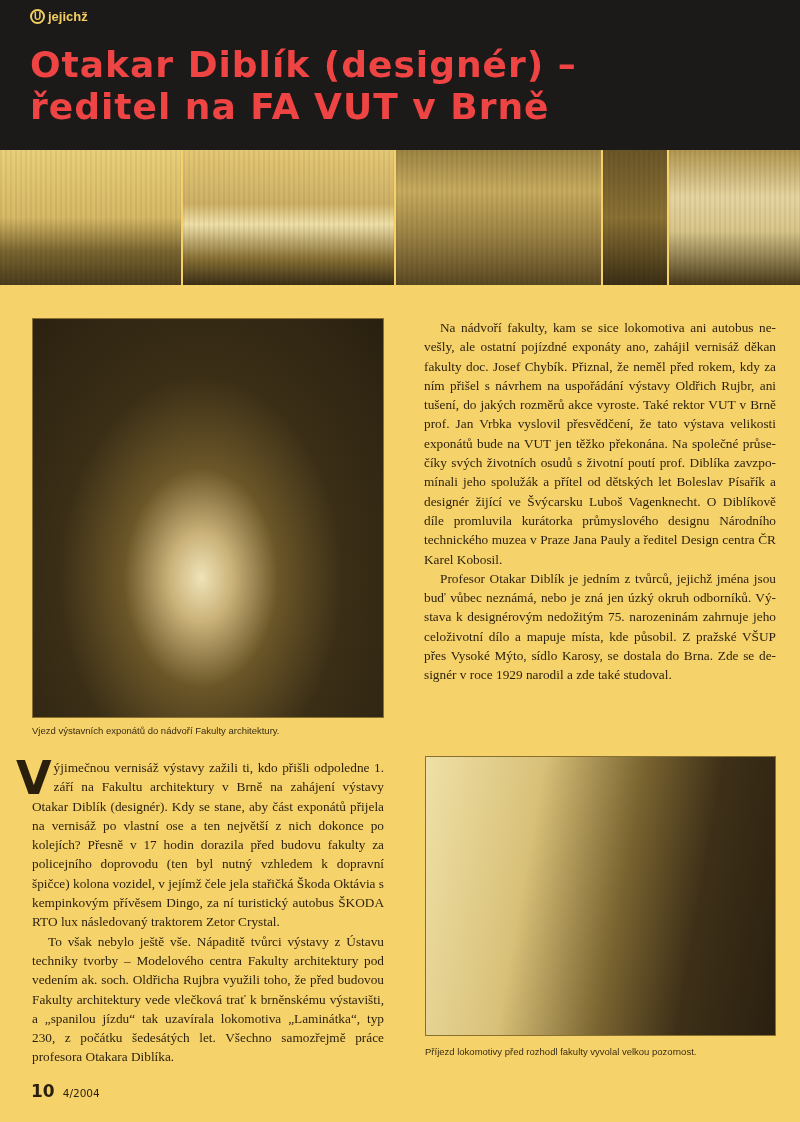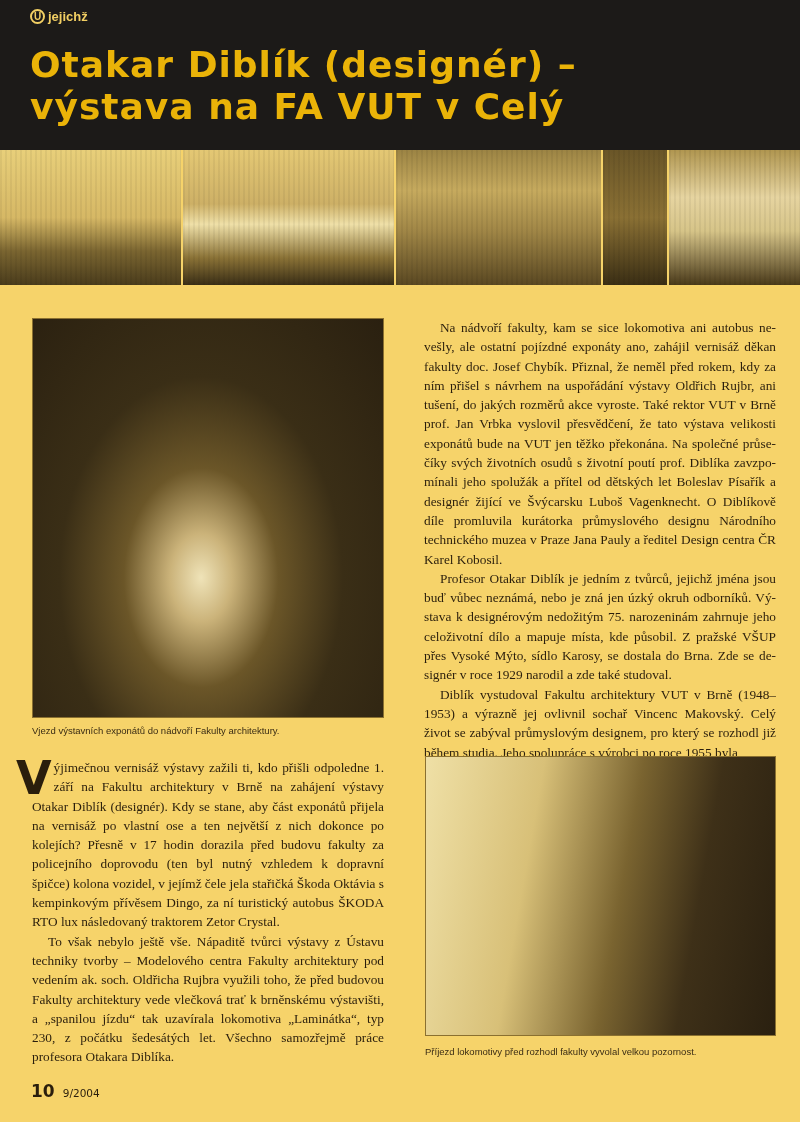--- a/index.html
+++ b/index.html
@@ -21,21 +21,21 @@
     font-size: 13px; color: #f2cf63;
   }
   .section-tag .circle {
     width: 15px; height: 15px; border: 2px solid #f2cf63; border-radius: 50%;
     display: flex; align-items: center; justify-content: center;
     font-size: 10px; line-height: 1;
   }
   .headline {
     position: absolute; left: 30px; top: 44px;
     font-family: "DejaVu Sans", sans-serif; font-weight: bold;
-    font-size: 36px; line-height: 42px; color: #eab308;
+    font-size: 36px; line-height: 42px; color: #ef4444;
     letter-spacing: 1px;
   }
   .photo-strip {
     position: absolute; left: 0; top: 150px; width: 800px; height: 135px;
     display: flex; gap: 2px; background: #f6d36a;
   }
   .photo {
     background: linear-gradient(160deg, #d8b860 0%, #a88a40 45%, #5c4a22 80%, #2e2414 100%);
     position: relative; overflow: hidden;
   }
@@ -91,45 +91,44 @@
 </head>
 <body>
 
 <div class="header">
   <div class="section-tag">
     <span class="circle">U</span>
     <span>jejichž</span>
   </div>
   <h1 class="headline">
     <div>Otakar Diblík (designér) –</div>
-    <div>výstava na FA VUT v Celý</div>
+    <div>ředitel na FA VUT v Brně</div>
   </h1>
 </div>
 
 <div class="photo-strip">
   <div class="photo ph1"></div>
   <div class="photo ph2"></div>
   <div class="photo ph3"></div>
   <div class="photo ph4"></div>
   <div class="photo ph5"></div>
 </div>
 
 <div class="photo-main"></div>
 <div class="caption cap1">Vjezd výstavních exponátů do nádvoří Fakulty architektury.</div>
 
 <div class="col col-right-top">
   <p>Na nádvoří fakulty, kam se sice lokomotiva ani autobus ne­vešly, ale ostatní pojízdné exponáty ano, zahájil vernisáž děkan fakulty doc. Josef Chybík. Přiznal, že neměl před rokem, kdy za ním přišel s návrhem na uspořádání výstavy Oldřich Rujbr, ani tušení, do jakých rozměrů akce vyroste. Také rektor VUT v Brně prof. Jan Vrbka vyslovil přesvědčení, že tato výstava velikosti exponátů bude na VUT jen těžko překonána. Na společné průse­číky svých životních osudů s životní poutí prof. Diblíka zavzpo­mínali jeho spolužák a přítel od dětských let Boleslav Písařík a designér žijící ve Švýcarsku Luboš Vagenknecht. O Diblíkově díle promluvila kurátorka průmyslového designu Národního technického muzea v Praze Jana Pauly a ředitel Design centra ČR Karel Kobosil.</p>
   <p>Profesor Otakar Diblík je jedním z tvůrců, jejichž jména jsou buď vůbec neznámá, nebo je zná jen úzký okruh odborníků. Vý­stava k designérovým nedožitým 75. narozeninám zahrnuje jeho celoživotní dílo a mapuje místa, kde působil. Z pražské VŠUP přes Vysoké Mýto, sídlo Karosy, se dostala do Brna. Zde se de­signér v roce 1929 narodil a zde také studoval.</p>
-  <p>Diblík vystudoval Fakultu architektury VUT v Brně (1948–1953) a výrazně jej ovlivnil sochař Vincenc Makovský. Celý život se zabýval průmyslovým designem, pro který se rozhodl již během studia. Jeho spolupráce s výrobci po roce 1955 byla</p>
 </div>
 
 <div class="col col-left-bottom">
   <p class="first"><span class="dropcap">V</span><span>ýjimečnou vernisáž výstavy zažili ti, kdo přišli odpoledne 1. září na Fakultu architektury v Brně na zahájení výstavy Otakar Diblík (designér). Kdy se stane, aby část exponátů při­jela na vernisáž po vlastní ose a ten největší z nich dokonce po kolejích? Přesně v 17 hodin dorazila před budovu fakulty za policejního doprovodu (ten byl nutný vzhledem k dopravní špičce) kolona vozidel, v jejímž čele jela stařičká Škoda Oktávia s kempinkovým přívěsem Dingo, za ní turistický autobus ŠKODA RTO lux následovaný traktorem Zetor Crystal.</span></p>
   <p>To však nebylo ještě vše. Nápaditě tvůrci výstavy z Ústavu techniky tvorby – Modelového centra Fakulty architektury pod vedením ak. soch. Oldřicha Rujbra využili toho, že před bu­dovou Fakulty architektury vede vlečková trať k brněnskému výstavišti, a „spanilou jízdu“ tak uzavírala lokomotiva „Lami­nátka“, typ 230, z počátku šedesátých let. Všechno samozřejmě práce profesora Otakara Diblíka.</p>
 </div>
 
 <div class="photo-crowd"></div>
 <div class="caption cap2">Příjezd lokomotivy před rozhodl fakulty vyvolal velkou pozornost.</div>
 
 <div class="folio">
   <span class="num">10</span>
-  <span class="issue">9/2004</span>
+  <span class="issue">4/2004</span>
 </div>
 
 </body></html>

